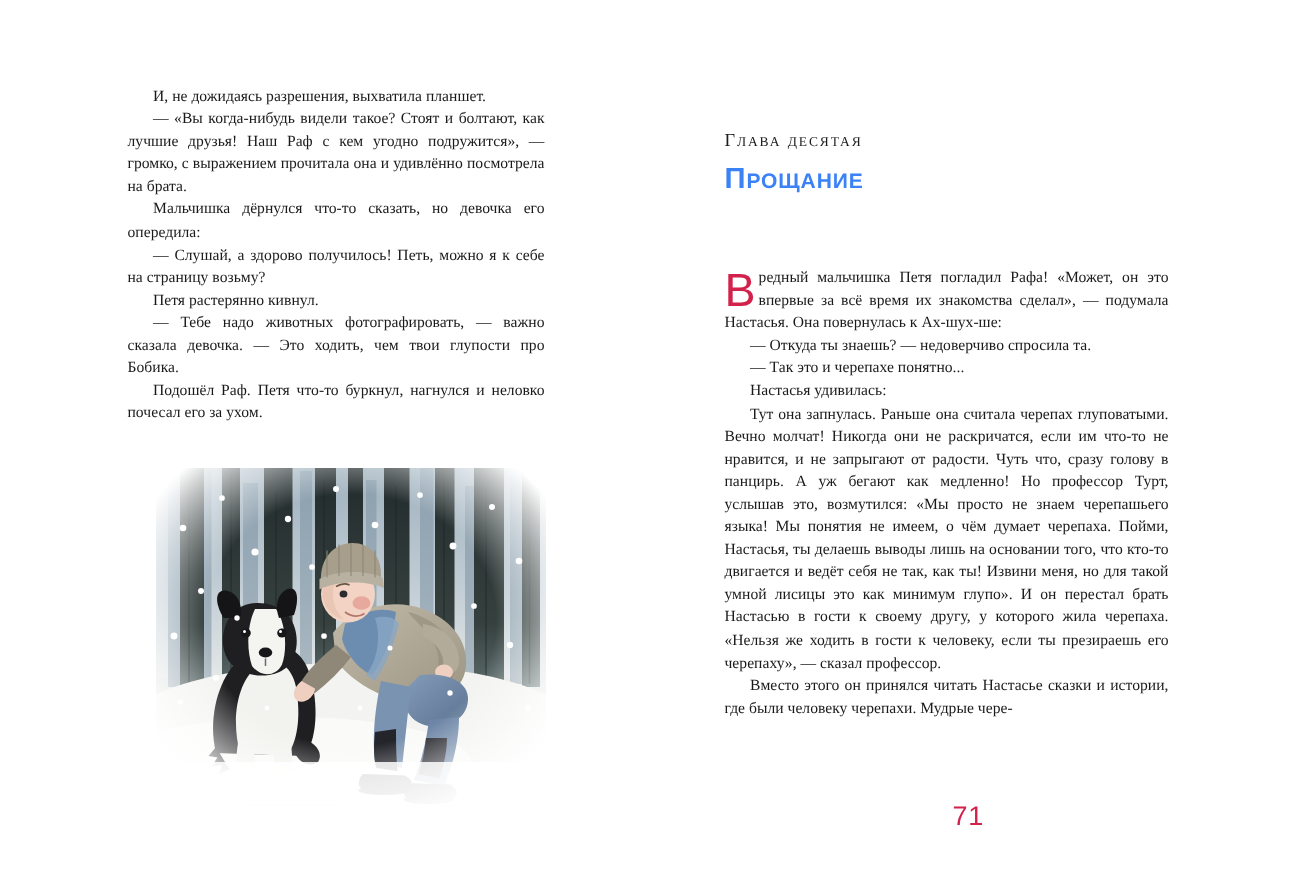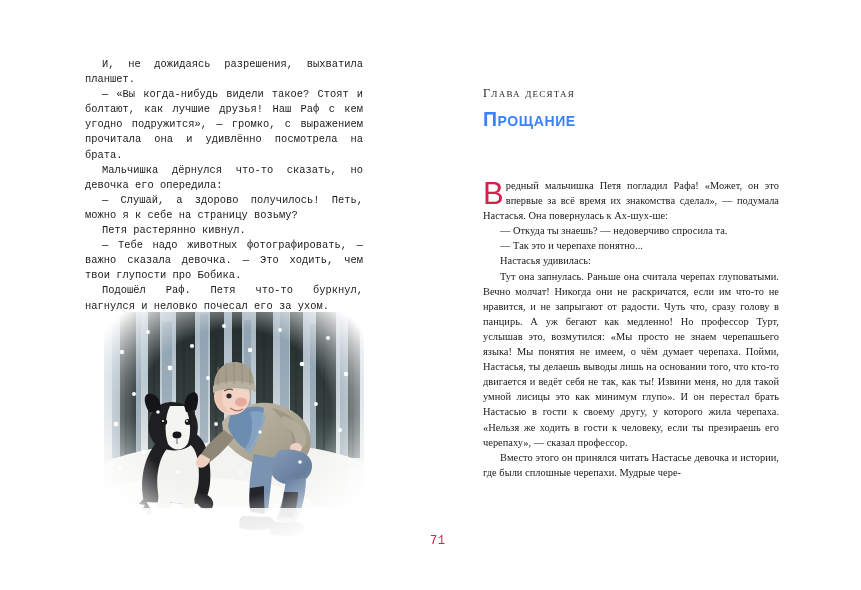--- a/index.html
+++ b/index.html
@@ -23,21 +23,20 @@
     display: block;
   }
 
   
   .page-left {
     position: absolute;
     left: 0;
     top: 0;
     width: 430px;
     height: 590px;
-    font-family: Liberation Mono, monospace;
   }
   .col-left {
     position: absolute;
     left: 85px;
     top: 57px;
     width: 278px;
     text-align: justify;
     text-justify: inter-word;
     font-size: 10.4px;
     line-height: 15.1px;
@@ -123,24 +122,24 @@
     line-height: 27px;
     padding: 1px 2px 0 0;
     margin-top: 1px;
   }
 
   .folio {
     position: absolute;
     left: 0;
     top: 534px;
     width: 431px;
-    text-align: left;
+    text-align: center;
     color: #d2214a;
-    font-size: 12px;
-    font-family: Liberation Mono, monospace;
+    font-size: 18px;
+    font-family: Liberation Sans, sans-serif;
     letter-spacing: 0.5px;
   }
 </style>
 </head>
 <body>
 
 <div class="spread">
 
   <div class="page-left">
 
@@ -365,20 +364,20 @@
     <div class="chapter-kicker">Глава десятая</div>
 
     <div class="chapter-title">Прощание</div>
 
     <div class="col-right">
       <p class="dropcap-para"><span class="dropcap">В</span><span>редный мальчишка Петя погладил Рафа! «Может, он это впервые за всё время их знакомства сделал», — подумала Настасья. Она повернулась к Ах-шух-ше:</span></p>
       <p>— Откуда ты знаешь? — недоверчиво спросила та.</p>
       <p>— Так это и черепахе понятно...</p>
       <p>Настасья удивилась:</p>
       <p>Тут она запнулась. Раньше она считала черепах глу­поватыми. Вечно молчат! Никогда они не раскричатся, если им что-то не нравится, и не запрыгают от радости. Чуть что, сразу голову в панцирь. А уж бегают как мед­ленно! Но профессор Турт, услышав это, возмутился: «Мы просто не знаем черепашьего языка! Мы понятия не имеем, о чём думает черепаха. Пойми, Настасья, ты де­лаешь выводы лишь на основании того, что кто-то двига­ется и ведёт себя не так, как ты! Извини меня, но для такой умной лисицы это как минимум глупо». И он пере­стал брать Настасью в гости к своему другу, у которого жила черепаха. «Нельзя же ходить в гости к человеку, если ты презираешь его черепаху», — сказал профессор.</p>
-      <p>Вместо этого он принялся читать Настасье девочка и истории, где были сплошные черепахи. Мудрые чере-</p>
+      <p>Вместо этого он принялся читать Настасье сказки и истории, где были человеку черепахи. Мудрые чере-</p>
     </div>
 
     <div class="folio">71</div>
 
   </div>
 
 </div>
 
 </body></html>

